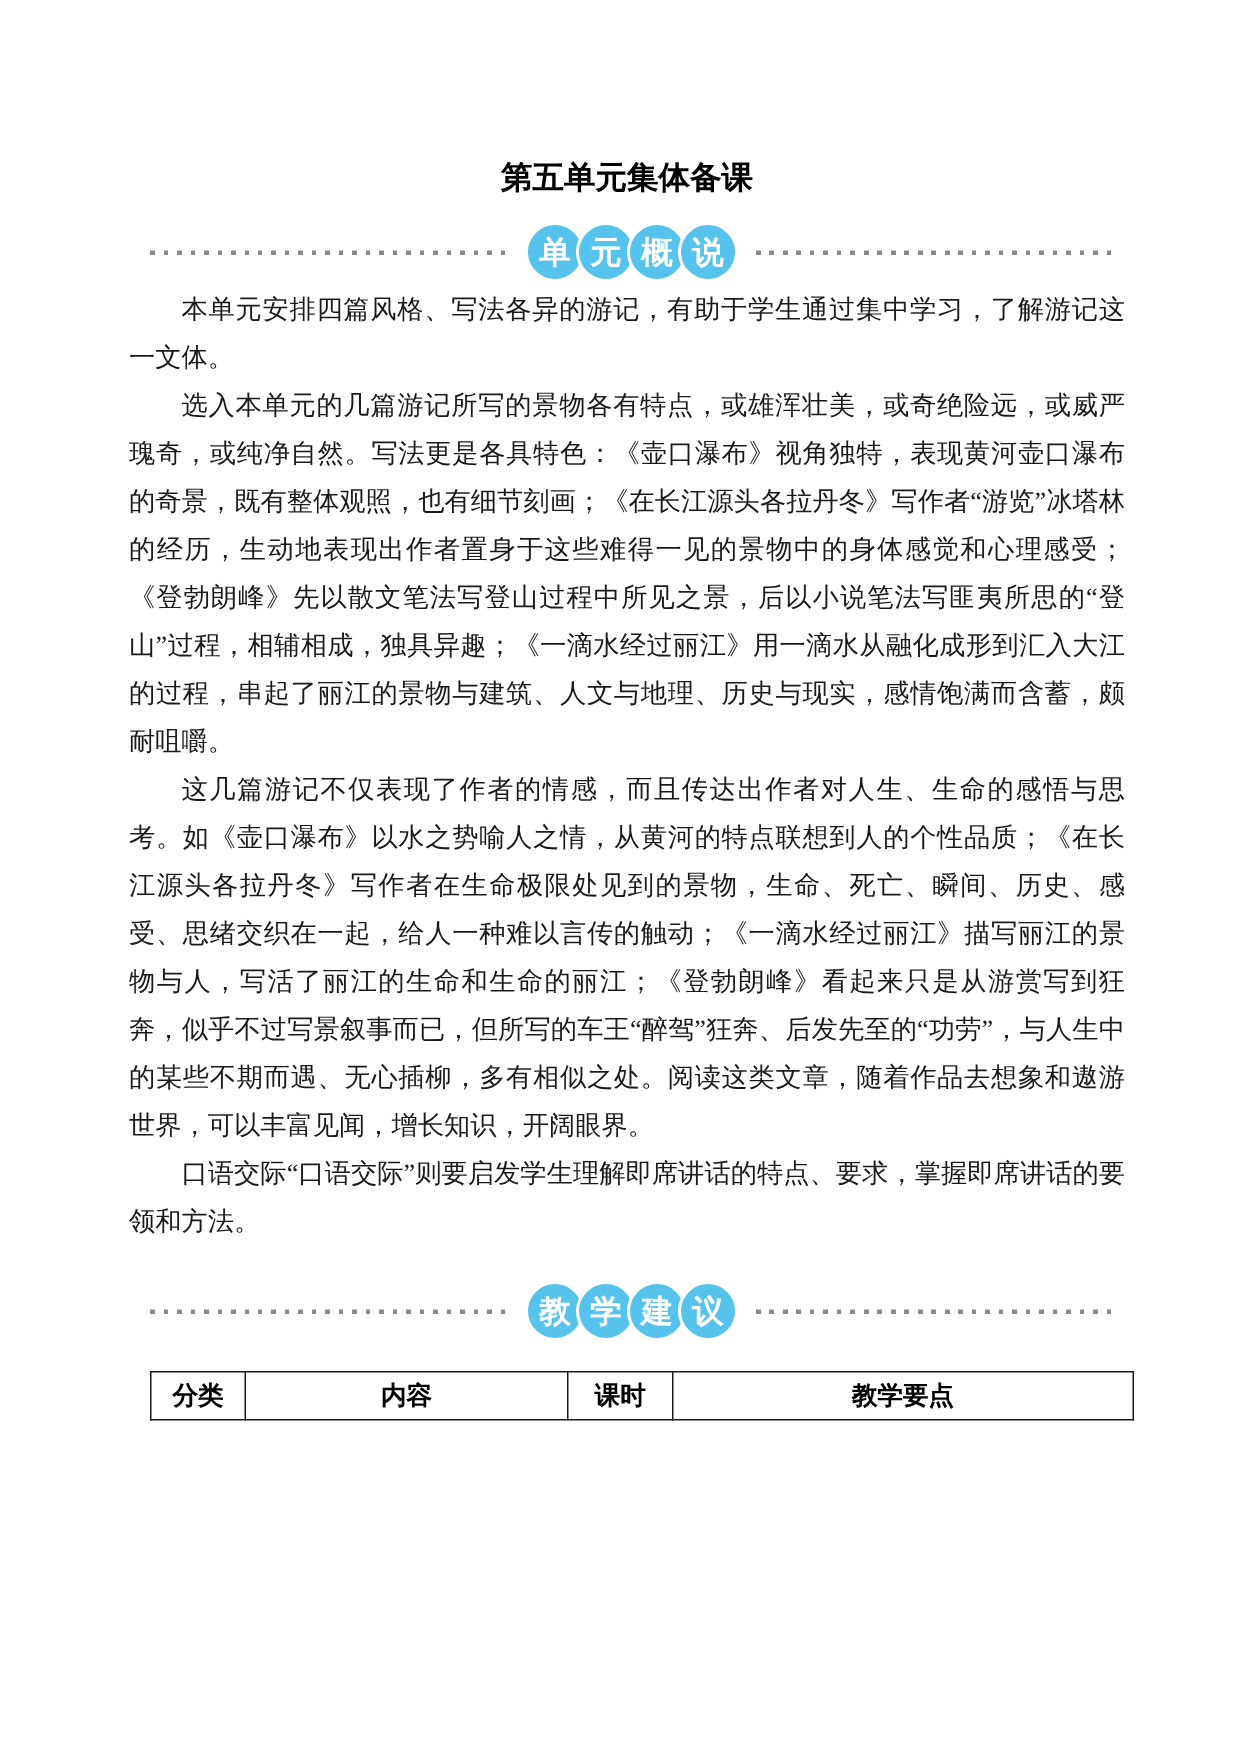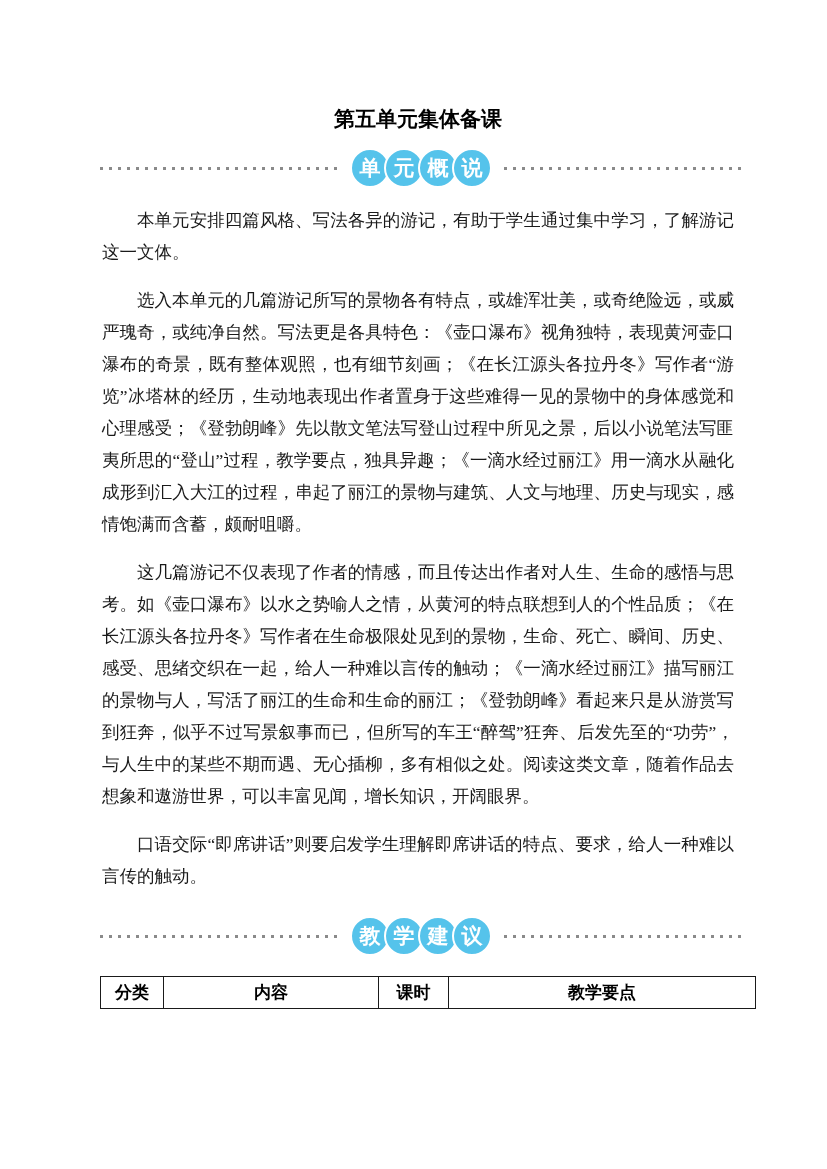--- a/index.html
+++ b/index.html
@@ -46,21 +46,21 @@
     color: #ffffff;
     font-family: "Liberation Sans", "DejaVu Sans", sans-serif;
     font-weight: bold;
     font-size: 21px;
     display: flex; align-items: center; justify-content: center;
     position: relative;
   }
   .badge-circle + .badge-circle { margin-left: -6px; }
   .body-text { margin-top: 2px; }
   .body-text p {
-    margin: 16px;
+    margin: 0;
     font-size: 17.5px;
     line-height: 32px;
     text-align: justify;
     text-justify: inter-ideograph;
     text-indent: 35px;
     color: #1a1a1a;
   }
   table.plan-table {
     border-collapse: collapse;
     table-layout: fixed;
@@ -98,23 +98,23 @@
       <span class="badge-circle">单</span>
       <span class="badge-circle">元</span>
       <span class="badge-circle">概</span>
       <span class="badge-circle">说</span>
     </div>
     <div class="dots right"></div>
   </div>
 
   <div class="body-text">
     <p>本单元安排四篇风格、写法各异的游记，有助于学生通过集中学习，了解游记这一文体。</p>
-    <p>选入本单元的几篇游记所写的景物各有特点，或雄浑壮美，或奇绝险远，或威严瑰奇，或纯净自然。写法更是各具特色：《壶口瀑布》视角独特，表现黄河壶口瀑布的奇景，既有整体观照，也有细节刻画；《在长江源头各拉丹冬》写作者“游览”冰塔林的经历，生动地表现出作者置身于这些难得一见的景物中的身体感觉和心理感受；《登勃朗峰》先以散文笔法写登山过程中所见之景，后以小说笔法写匪夷所思的“登山”过程，教学要点，独具异趣；《一滴水经过丽江》用一滴水从融化成形到汇入大江的过程，串起了丽江的景物与建筑、人文与地理、历史与现实，感情饱满而含蓄，颇耐咀嚼。</p>
+    <p>选入本单元的几篇游记所写的景物各有特点，或雄浑壮美，或奇绝险远，或威严瑰奇，或纯净自然。写法更是各具特色：《壶口瀑布》视角独特，表现黄河壶口瀑布的奇景，既有整体观照，也有细节刻画；《在长江源头各拉丹冬》写作者“游览”冰塔林的经历，生动地表现出作者置身于这些难得一见的景物中的身体感觉和心理感受；《登勃朗峰》先以散文笔法写登山过程中所见之景，后以小说笔法写匪夷所思的“登山”过程，相辅相成，独具异趣；《一滴水经过丽江》用一滴水从融化成形到汇入大江的过程，串起了丽江的景物与建筑、人文与地理、历史与现实，感情饱满而含蓄，颇耐咀嚼。</p>
     <p>这几篇游记不仅表现了作者的情感，而且传达出作者对人生、生命的感悟与思考。如《壶口瀑布》以水之势喻人之情，从黄河的特点联想到人的个性品质；《在长江源头各拉丹冬》写作者在生命极限处见到的景物，生命、死亡、瞬间、历史、感受、思绪交织在一起，给人一种难以言传的触动；《一滴水经过丽江》描写丽江的景物与人，写活了丽江的生命和生命的丽江；《登勃朗峰》看起来只是从游赏写到狂奔，似乎不过写景叙事而已，但所写的车王“醉驾”狂奔、后发先至的“功劳”，与人生中的某些不期而遇、无心插柳，多有相似之处。阅读这类文章，随着作品去想象和遨游世界，可以丰富见闻，增长知识，开阔眼界。</p>
-    <p>口语交际“即席讲话”则要启发学生理解即席讲话的特点、要求，给人一种难以言传的触动。</p>
+    <p>口语交际“口语交际”则要启发学生理解即席讲话的特点、要求，掌握即席讲话的要领和方法。</p>
   </div>
 
   <div class="section-header bottom">
     <div class="dots left"></div>
     <div class="badge">
       <span class="badge-circle">教</span>
       <span class="badge-circle">学</span>
       <span class="badge-circle">建</span>
       <span class="badge-circle">议</span>
     </div>

